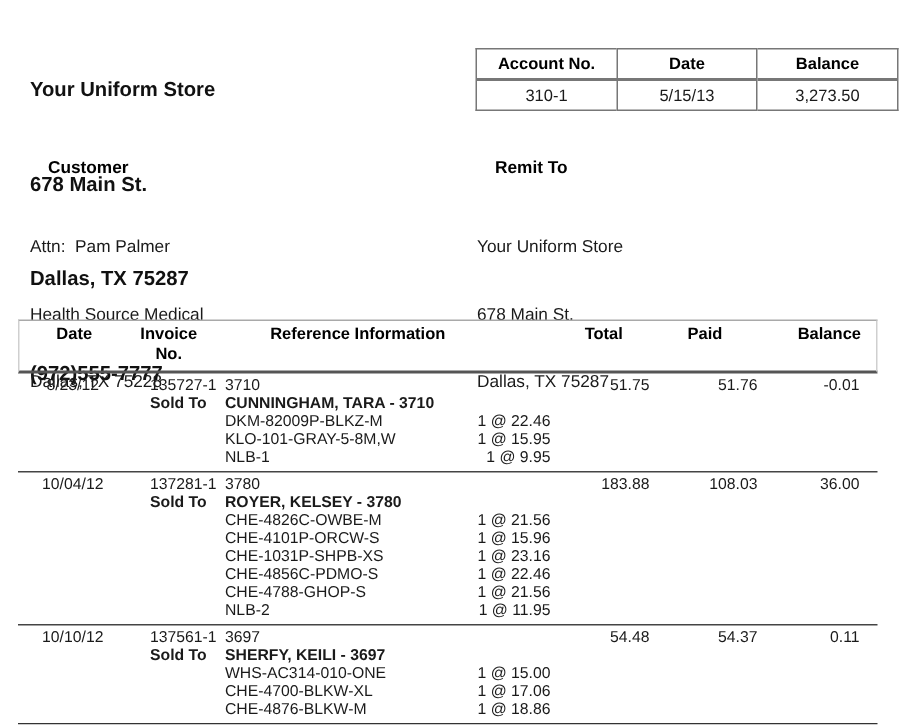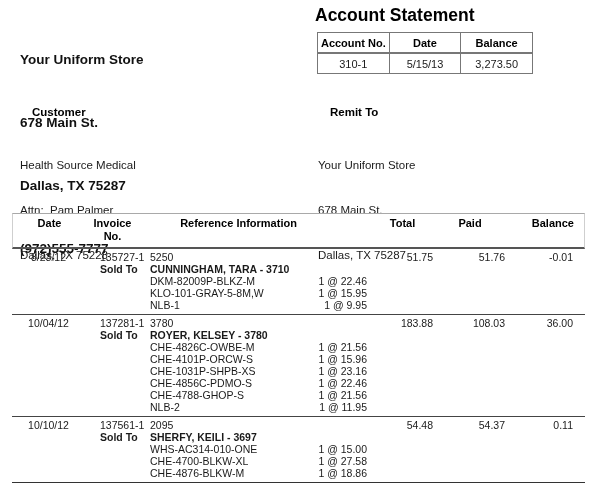--- a/index.html
+++ b/index.html
@@ -26,21 +26,21 @@
   }
 
   
   .doc-title {
     position: absolute; left: 315px; top: 5px;
     font-size: 17.5px; font-weight: bold; color: #000;
     margin: 0;
   }
   .acct {
     position: absolute; left: 317px; top: 32px;
-    width: 216px;
+    width: 282px;
     border-collapse: collapse;
     table-layout: fixed;
     font-size: 11px;
   }
   .acct th, .acct td {
     width: 33.33%;
     text-align: center;
     height: 19px;
     padding: 0 2px;
     vertical-align: middle;
@@ -97,42 +97,41 @@
 
 <div class="page">
 
   <div class="store-block">
     <div>Your Uniform Store</div>
     <div>678 Main St.</div>
     <div>Dallas, TX 75287</div>
     <div>(972)555-7777</div>
   </div>
 
-  <h1 class="doc-title">Account Statement</h1>
 
   <table class="acct">
     <tbody>
         <tr>
       <th>Account No.</th>
       <th>Date</th>
       <th>Balance</th>
     </tr>
     <tr>
       <td>310-1</td>
       <td>5/15/13</td>
       <td>3,273.50</td>
     </tr>
   </tbody>
     </table>
 
   <div class="addr-section addr-customer">
     <div class="addr-heading">Customer</div>
     <div class="addr-lines">
+      <div>Attn:  Pam Palmer</div>
       <div>Health Source Medical</div>
-      <div>Attn:  Pam Palmer</div>
       <div>Dallas, TX 75228</div>
     </div>
   </div>
 
   <div class="addr-section addr-remit">
     <div class="addr-heading">Remit To</div>
     <div class="addr-lines">
       <div>Your Uniform Store</div>
       <div>678 Main St.</div>
       <div>Dallas, TX 75287</div>
@@ -146,21 +145,21 @@
       <div class="h-ref">Reference Information</div>
       <div class="h-num">Total</div>
       <div class="h-num">Paid</div>
       <div class="h-bal">Balance</div>
     </div>
     <div id="entries">
         <div class="entry">
           <div class="srow">
             <div class="c-date">8/23/12</div>
             <div class="c-inv">135727-1</div>
-            <div class="c-ref">5250</div>
+            <div class="c-ref">3710</div>
             <div class="c-num">51.75</div>
             <div class="c-num">51.76</div>
             <div class="c-bal">-0.01</div>
           </div>
           <div class="srow">
             <div class="c-date"></div>
             <div class="c-inv b">Sold To</div>
             <div class="c-ref b">CUNNINGHAM, TARA - 3710</div>
             <div class="c-num"></div>
             <div class="c-num"></div>
@@ -288,21 +287,21 @@
             <div class="c-inv"></div>
             <div class="c-num"></div>
             <div class="c-num"></div>
             <div class="c-bal"></div>
           </div>
         </div>
         <div class="entry">
           <div class="srow">
             <div class="c-date">10/10/12</div>
             <div class="c-inv">137561-1</div>
-            <div class="c-ref">2095</div>
+            <div class="c-ref">3697</div>
             <div class="c-num">54.48</div>
             <div class="c-num">54.37</div>
             <div class="c-bal">0.11</div>
           </div>
           <div class="srow">
             <div class="c-date"></div>
             <div class="c-inv b">Sold To</div>
             <div class="c-ref b">SHERFY, KEILI - 3697</div>
             <div class="c-num"></div>
             <div class="c-num"></div>
@@ -317,21 +316,21 @@
             </div>
             <div class="c-num"></div>
             <div class="c-num"></div>
             <div class="c-bal"></div>
           </div>
           <div class="srow">
             <div class="c-date"></div>
             <div class="c-inv"></div>
             <div class="c-ref item-flex">
               <span>CHE-4700-BLKW-XL</span>
-              <span>1 @ 27.58</span>
+              <span>1 @ 17.06</span>
             </div>
             <div class="c-num"></div>
             <div class="c-num"></div>
             <div class="c-bal"></div>
           </div>
           <div class="srow">
             <div class="c-date"></div>
             <div class="c-inv"></div>
             <div class="c-ref item-flex">
               <span>CHE-4876-BLKW-M</span>

